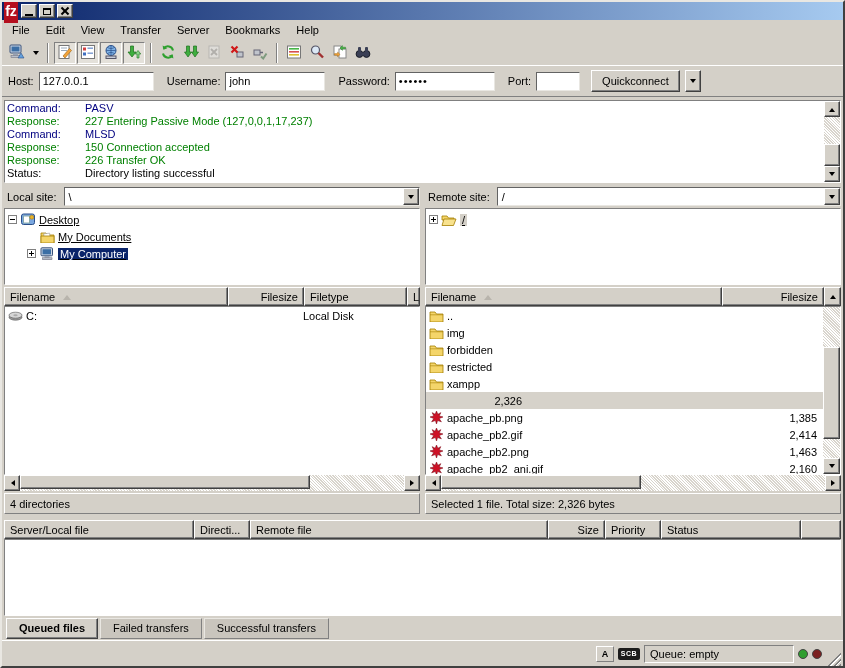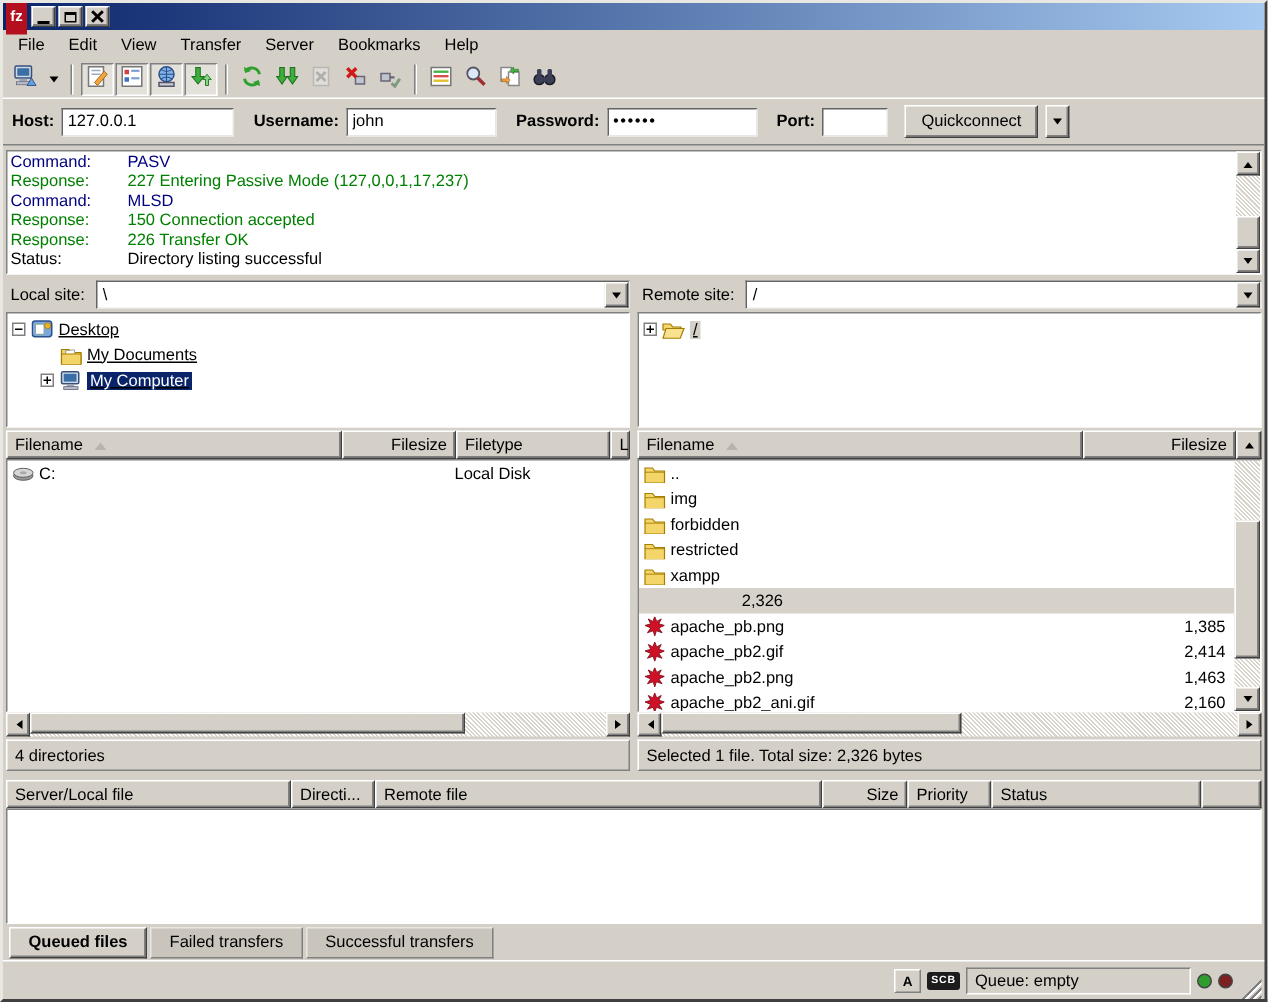--- a/index.html
+++ b/index.html
@@ -5,21 +5,21 @@
   * { box-sizing: border-box; margin: 0; padding: 0; }
   html,body { width:845px; height:668px; }
   body { font: 11px "Liberation Sans", sans-serif; color:#000; background:#d4d0c8; }
   .window { width:845px; height:668px; background:#d4d0c8;
     border:2px solid; border-color:#e9e7e2 #404040 #404040 #e9e7e2;
     display:flex; flex-direction:column; overflow:hidden; }
 
   
   .titlebar { height:18px; flex:0 0 18px; background:linear-gradient(to right,#0a246a,#a6caf0);
     display:flex; align-items:center; padding:0 2px; gap:3px; }
-  .fzicon { width:14px; height:24px; background:#b40f1e; color:#fff; font-weight:bold; font-size:10px;
+  .fzicon { width:14px; height:24px; background:#b40f1e; color:#fff; font-weight:bold; font-size:14px;
     display:flex; align-items:center; justify-content:center; flex:0 0 14px; }
   .titletext { color:#fff; font-weight:bold; font-size:11px; flex:1; white-space:nowrap; }
   .tbtns { display:flex; gap:2px; }
   .tbtn { width:16px; height:14px; background:#d4d0c8; border:1px solid; border-color:#fff #404040 #404040 #fff;
     box-shadow: inset -1px -1px 0 #808080; display:flex; align-items:center; justify-content:center; position:relative; }
   .g-min { width:8px; height:2px; background:#000; margin-top:7px; }
   .g-max { width:8px; height:7px; border:1px solid #000; border-top-width:2px; }
   .g-close { position:relative; width:8px; height:8px; }
   .g-close::before,.g-close::after { content:""; position:absolute; left:3px; top:-1px; width:2px; height:10px; background:#000; }
   .g-close::before { transform:rotate(45deg); } .g-close::after { transform:rotate(-45deg); }
@@ -34,21 +34,21 @@
   .toolbar .sep { width:2px; height:20px; border-left:1px solid #808080; border-right:1px solid #fff; margin:0 4px; }
   .tbbtn { width:22px; height:22px; display:flex; align-items:center; justify-content:center; background:transparent; border:1px solid transparent; }
   .tbbtn.pressed { border-color:#808080 #fff #fff #808080; background:#e4e1da; }
   .tbbtn.disabled { opacity:.45; filter:grayscale(1); }
   .ddbtn { width:13px; height:22px; display:flex; align-items:center; justify-content:center; }
   .caret-down { width:0; height:0; border:3px solid transparent; border-top:4px solid #000; margin-top:3px; }
 
   
   .quickbar { height:31px; flex:0 0 31px; display:flex; align-items:center; gap:5px; padding:0 6px;
     border-bottom:1px solid #808080; }
-  .qlabel { white-space:nowrap;font-weight:bold; }
+  .qlabel { white-space:nowrap; }
   .field { height:19px; background:#fff; border:1px solid; border-color:#636363 #e9e7e2 #e9e7e2 #636363;
     font:11px "Liberation Sans", sans-serif; padding:0 3px; }
   .btn { height:22px; background:#d4d0c8; border:1px solid; border-color:#fff #404040 #404040 #fff;
     box-shadow: inset -1px -1px 0 #808080; padding:0 10px; font:11px "Liberation Sans", sans-serif; }
   .btn-dd { width:16px; height:22px; padding:0; display:flex; align-items:center; justify-content:center; }
 
   
   .logwrap { height:83px; flex:0 0 83px; margin:3px 2px 0 2px; background:#fff;
     border:1px solid; border-color:#808080 #fff #fff #808080; display:flex; }
   .loglines { flex:1; padding:1px 0 0 2px; overflow:hidden; }

